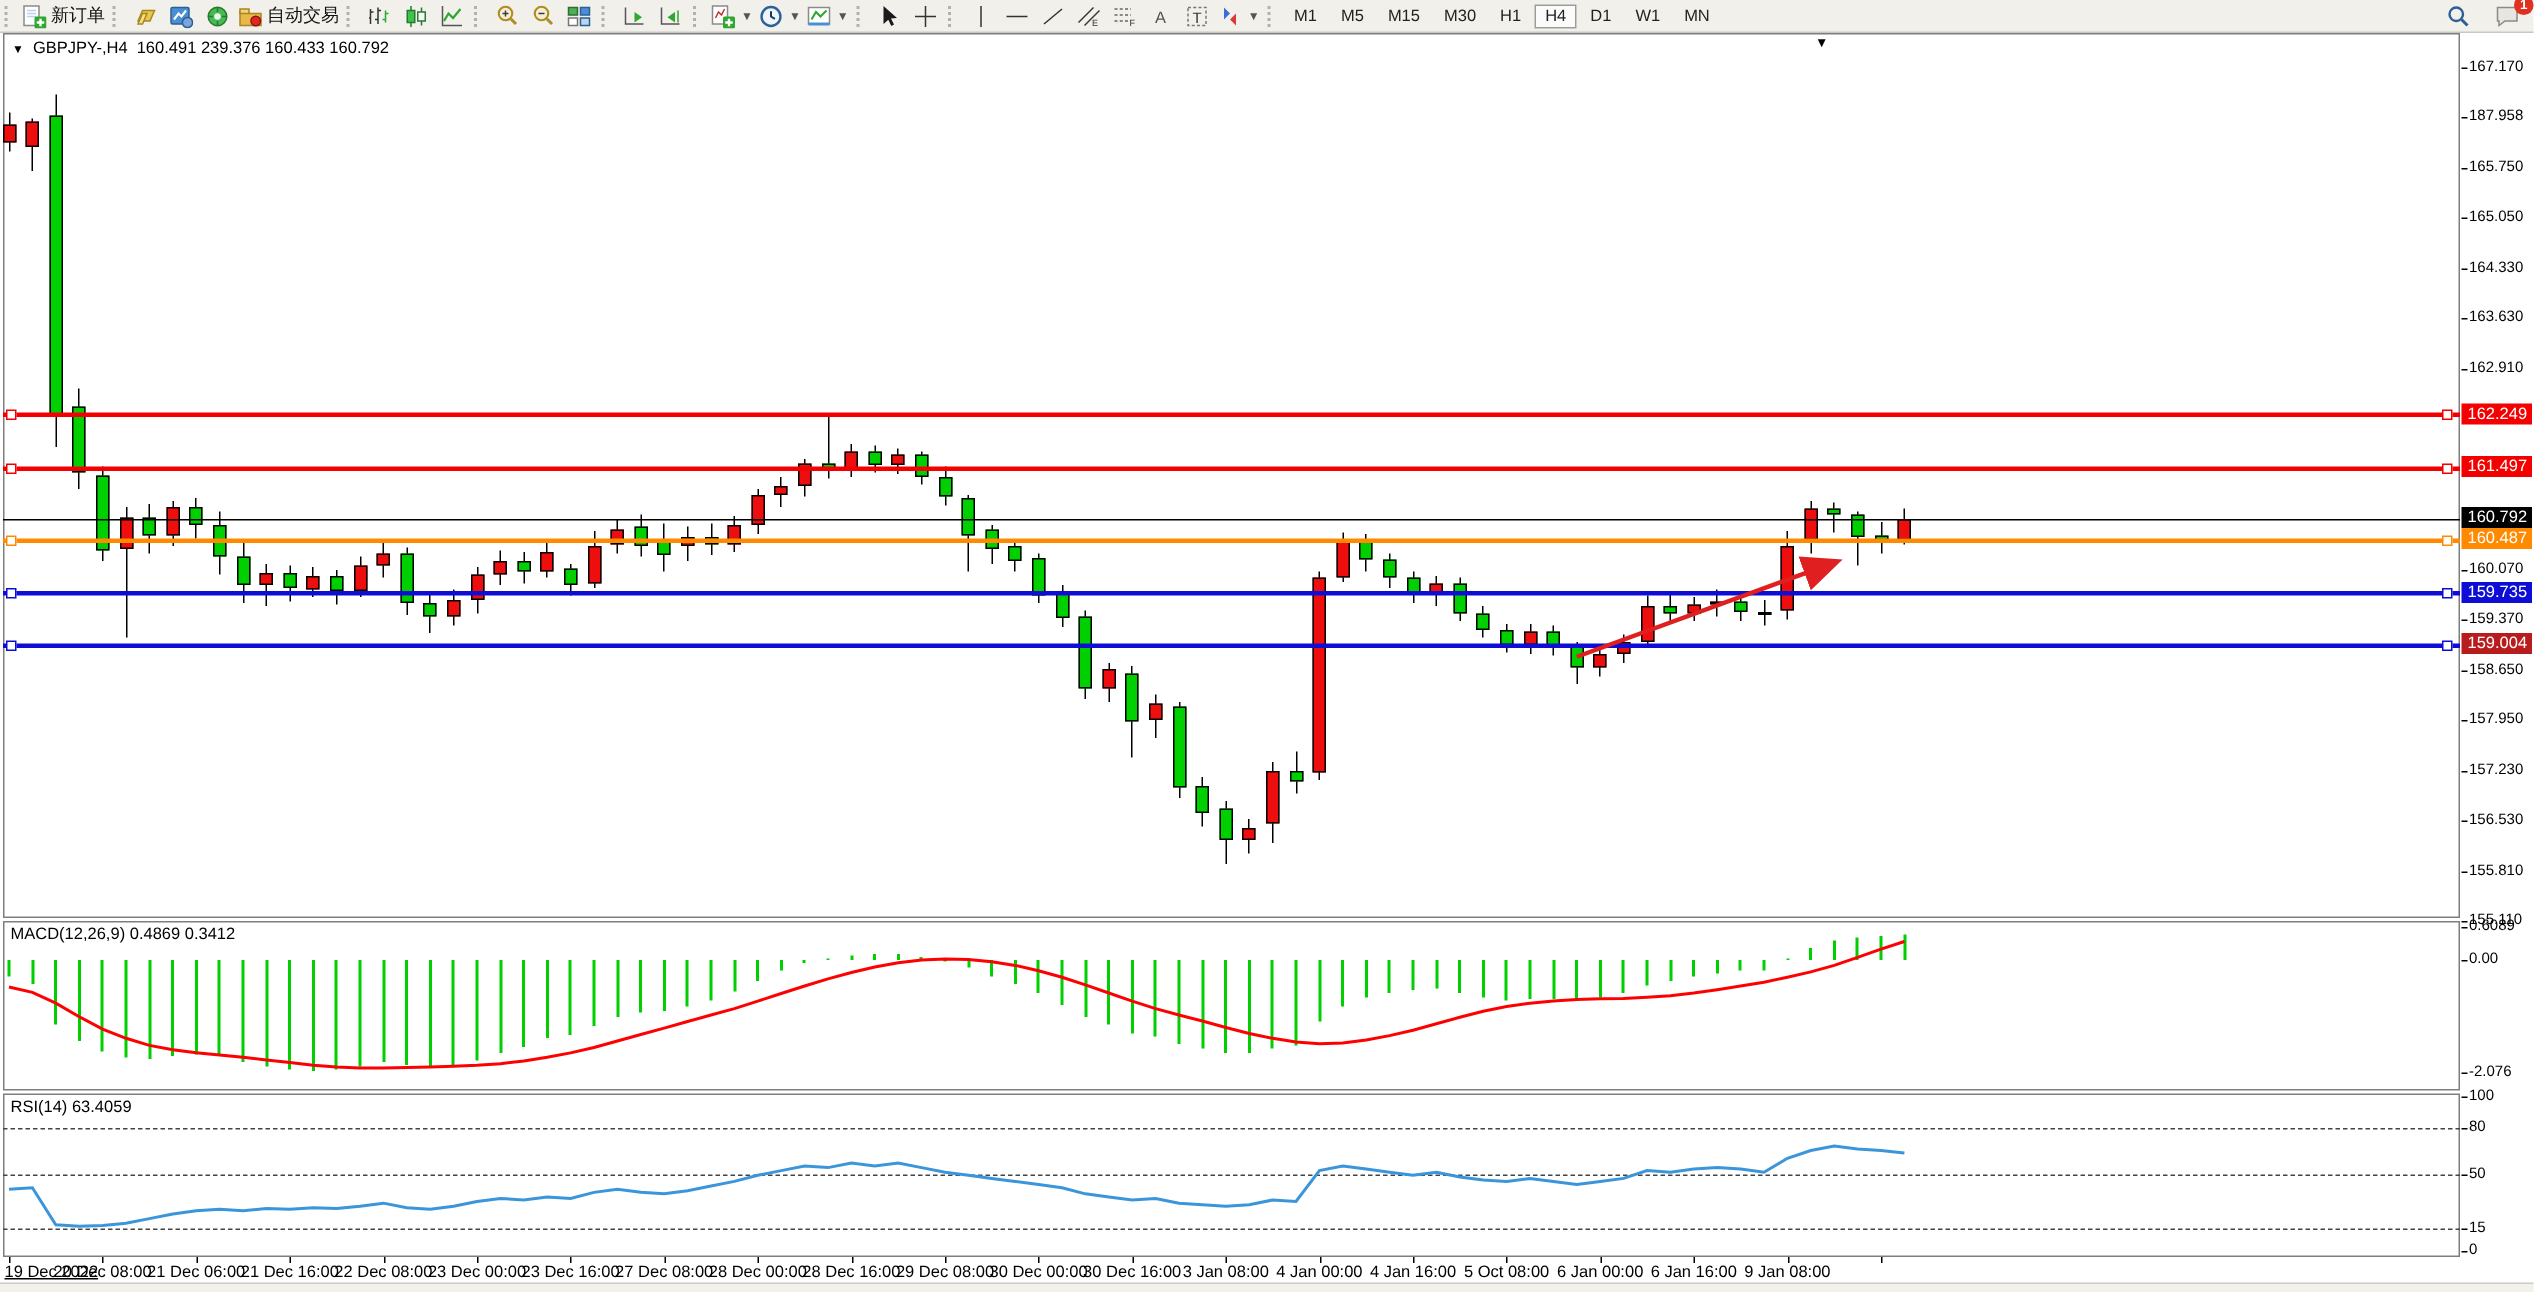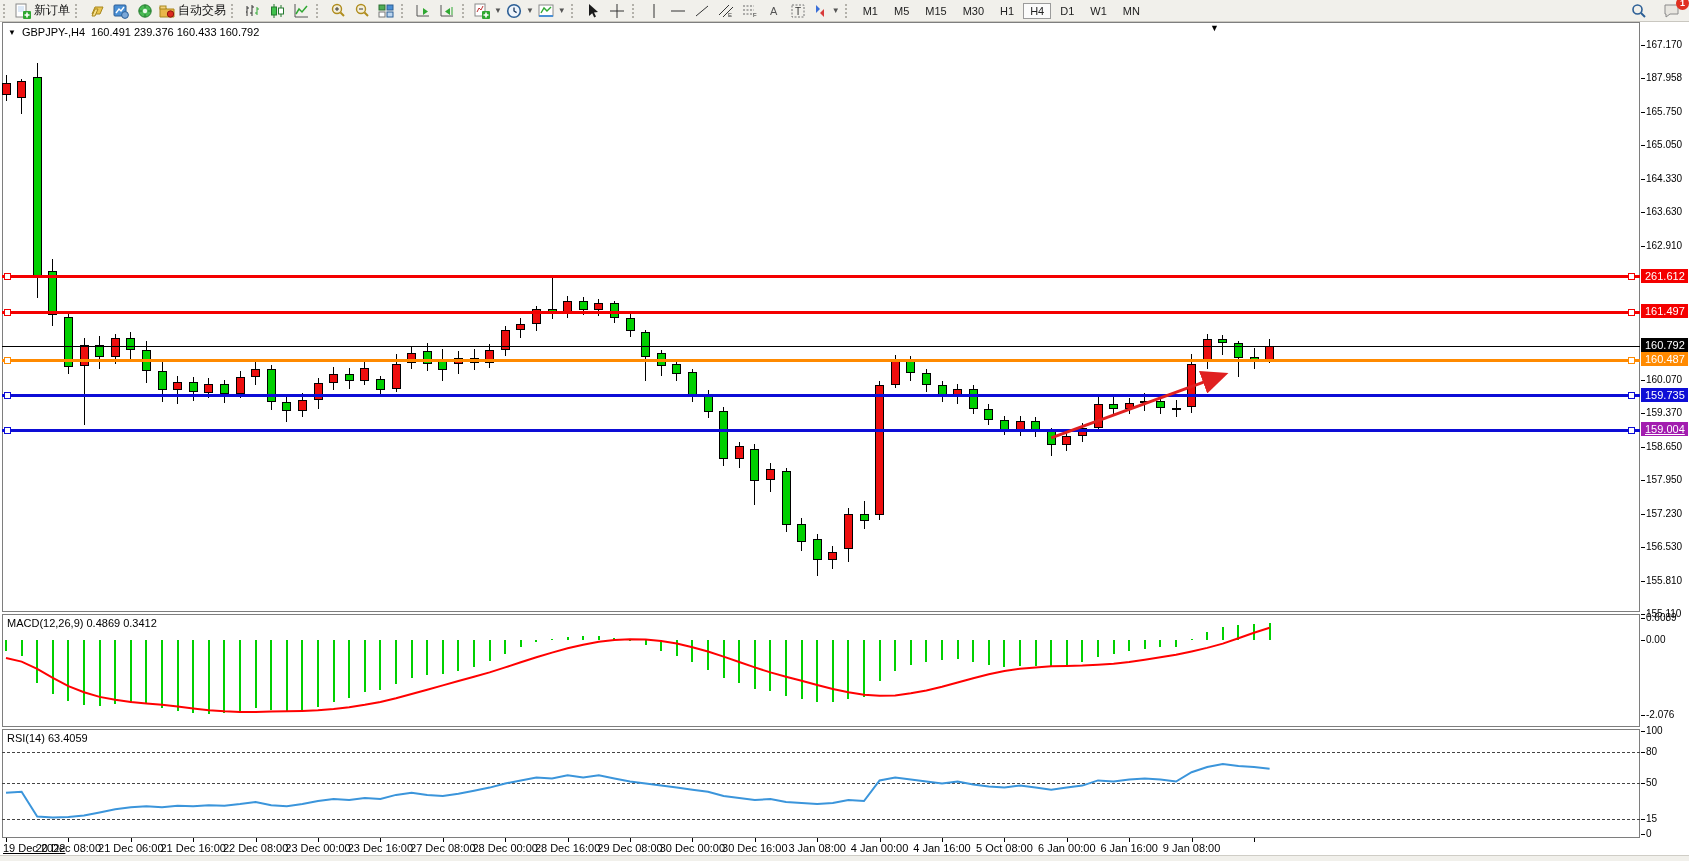--- a/index.html
+++ b/index.html
@@ -523,37 +523,37 @@
     <div class="tick-label" style="position: absolute; top: 513.8px;">157.230</div>
     <div class="tick-dash" style="position: absolute; top: 546.9px;"></div>
     <div class="tick-label" style="position: absolute; top: 546.9px;">156.530</div>
     <div class="tick-dash" style="position: absolute; top: 580.8px;"></div>
     <div class="tick-label" style="position: absolute; top: 580.8px;">155.810</div>
     <div class="tick-dash" style="position: absolute; top: 613.9px;"></div>
     <div class="tick-label" style="position: absolute; top: 613.9px;">155.110</div>
     <div class="hline" style="position: absolute; top: 275.4px; height: 3px; background: rgb(244, 0, 0);"></div>
     <div class="handle" style="position: absolute; left: 4px; top: 273.4px; border: 1px solid rgb(244, 0, 0);"></div>
     <div class="handle" style="position: absolute; left: 1628px; top: 273.4px; border: 1px solid rgb(244, 0, 0);"></div>
-    <div class="price-tag" style="position: absolute; top: 276.9px; background: rgb(244, 0, 0);">261.612</div>
+    <div class="price-tag" style="position: absolute; top: 276.9px; background: rgb(244, 0, 0);">162.249</div>
     <div class="hline" style="position: absolute; top: 310.9px; height: 3px; background: rgb(244, 0, 0);"></div>
     <div class="handle" style="position: absolute; left: 4px; top: 308.9px; border: 1px solid rgb(244, 0, 0);"></div>
     <div class="handle" style="position: absolute; left: 1628px; top: 308.9px; border: 1px solid rgb(244, 0, 0);"></div>
     <div class="price-tag" style="position: absolute; top: 312.4px; background: rgb(244, 0, 0);">161.497</div>
     <div class="hline" style="position: absolute; top: 358.6px; height: 3px; background: rgb(255, 138, 0);"></div>
     <div class="handle" style="position: absolute; left: 4px; top: 356.6px; border: 1px solid rgb(255, 138, 0);"></div>
     <div class="handle" style="position: absolute; left: 1628px; top: 356.6px; border: 1px solid rgb(255, 138, 0);"></div>
     <div class="price-tag" style="position: absolute; top: 360.1px; background: rgb(255, 138, 0);">160.487</div>
     <div class="hline" style="position: absolute; top: 394.1px; height: 3px; background: rgb(13, 13, 214);"></div>
     <div class="handle" style="position: absolute; left: 4px; top: 392.1px; border: 1px solid rgb(13, 13, 214);"></div>
     <div class="handle" style="position: absolute; left: 1628px; top: 392.1px; border: 1px solid rgb(13, 13, 214);"></div>
     <div class="price-tag" style="position: absolute; top: 395.6px; background: rgb(13, 13, 214);">159.735</div>
     <div class="hline" style="position: absolute; top: 428.6px; height: 3px; background: rgb(13, 13, 214);"></div>
     <div class="handle" style="position: absolute; left: 4px; top: 426.6px; border: 1px solid rgb(13, 13, 214);"></div>
     <div class="handle" style="position: absolute; left: 1628px; top: 426.6px; border: 1px solid rgb(13, 13, 214);"></div>
-    <div class="price-tag" style="position: absolute; top: 430.1px; background: #a21caf; text-decoration: underline;">159.004</div>
+    <div class="price-tag" style="position: absolute; top: 430.1px; background: #b91c1c;">159.004</div>
     <div class="hline" style="position: absolute; top: 345.7px; height: 1px; background: rgb(0, 0, 0);"></div>
     <div class="price-tag" style="position: absolute; top: 345.7px; background: rgb(0, 0, 0);">160.792</div>
     <div class="time-tick" style="position: absolute; left: 6px;"></div>
     <div class="time-label" style="position: absolute; left: 3px; transform: none; text-decoration: underline;">19 Dec 2022</div>
     <div class="time-tick" style="position: absolute; left: 68.4px;"></div>
     <div class="time-label" style="position: absolute; left: 68.4px;">20 Dec 08:00</div>
     <div class="time-tick" style="position: absolute; left: 130.8px;"></div>
     <div class="time-label" style="position: absolute; left: 130.8px;">21 Dec 06:00</div>
     <div class="time-tick" style="position: absolute; left: 193.2px;"></div>
     <div class="time-label" style="position: absolute; left: 193.2px;">21 Dec 16:00</div>

